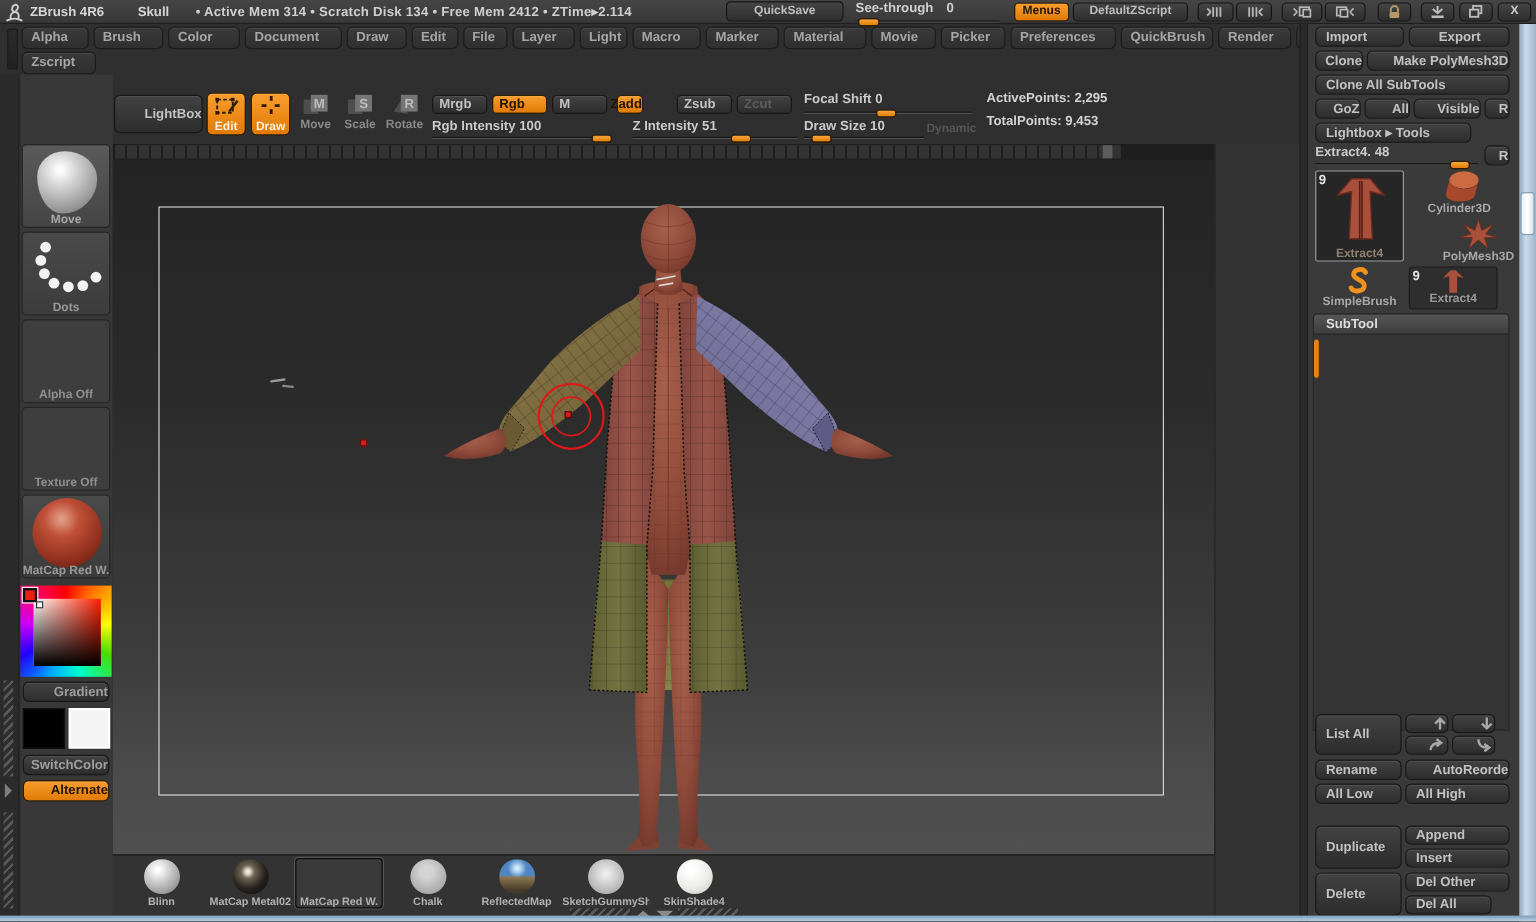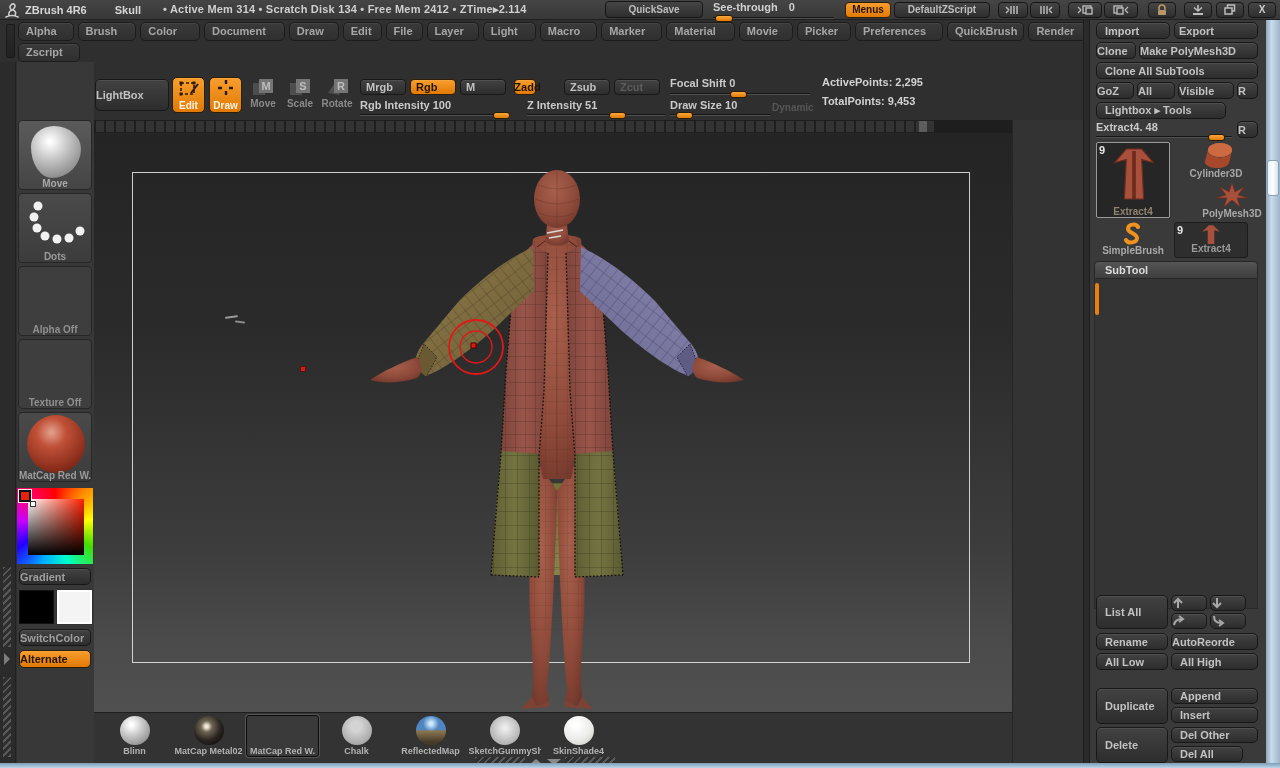--- a/index.html
+++ b/index.html
@@ -1,19 +1,19 @@
 <!DOCTYPE html>
 <html><head>
 <meta charset="utf-8">
 <style>
 *{margin:0;padding:0;box-sizing:border-box}
 html,body{width:1280px;height:768px;overflow:hidden}
 body{background:#2f2f2f;font-family:"Liberation Sans",sans-serif;font-weight:bold;position:relative;color:#c6c6c6;font-size:11px}
 .abs{position:absolute}
-.btn{position:absolute;background:linear-gradient(#424242,#2d2d2d);border:1px solid #181818;border-radius:5px;color:#c2c2c2;font-size:11px;display:flex;align-items:center;justify-content:flex-start;box-shadow:inset 0 1px 0 rgba(255,255,255,.08);white-space:nowrap;cursor:default}
+.btn{position:absolute;background:linear-gradient(#424242,#2d2d2d);border:1px solid #181818;border-radius:5px;color:#c2c2c2;font-size:11px;display:flex;align-items:center;justify-content:flex-end;box-shadow:inset 0 1px 0 rgba(255,255,255,.08);white-space:nowrap;cursor:default}
 .btn.sm{border-radius:4px}
 .btn.orange{background:linear-gradient(#f89e2e,#e17a05);color:#241405;border-color:#2e1f08}
 .btn.dim{color:#5d5d5d}
 .menubtn{position:relative;background:linear-gradient(#3a3a3a,#2f2f2f);border:1px solid #1c1c1c;border-radius:5px;color:#a6a6a6;font-size:11px;padding:2px 9px 3px 7px;margin-right:4px;box-shadow:inset 0 1px 0 rgba(255,255,255,.06)}
 .zslider{position:absolute}
 .zslider .lab{font-size:11px;color:#cacaca;white-space:nowrap}
 .zslider .track{position:absolute;left:0;right:0;bottom:0;height:2px;background:#161616;border-bottom:1px solid #505050}
 .zslider .handle{position:absolute;width:17px;height:7px;border-radius:3px;background:linear-gradient(#f9a73f,#e07c04);border:1px solid #2c1c06;bottom:-3px}
 .sphere{border-radius:50%}
 .matcell{position:absolute;width:73px;height:42px;display:flex;flex-direction:column;align-items:center;border:1px solid transparent;border-radius:3px}
@@ -101,21 +101,21 @@
 <div class="abs" style="left:18px;top:22px;width:1060px;height:40px">
   <div style="display:flex;flex-wrap:nowrap">
     <div class="menubtn" style="padding-right:16px">Alpha</div>
     <div class="menubtn" style="padding-right:18px">Brush</div>
     <div class="menubtn" style="padding-right:22px">Color</div>
     <div class="menubtn" style="padding-right:18px">Document</div>
     <div class="menubtn" style="padding-right:14px">Draw</div>
     <div class="menubtn">Edit</div>
     <div class="menubtn">File</div>
     <div class="menubtn" style="padding-right:14px">Layer</div>
-    <div class="menubtn" style="padding-right:17px">Light</div>
+    <div class="menubtn" style="padding-right:4px">Light</div>
     <div class="menubtn" style="padding-right:16px">Macro</div>
     <div class="menubtn" style="padding-right:16px">Marker</div>
     <div class="menubtn" style="padding-right:18px">Material</div>
     <div class="menubtn" style="padding-right:14px">Movie</div>
     <div class="menubtn" style="padding-right:12px">Picker</div>
     <div class="menubtn" style="padding-right:16px">Preferences</div>
     <div class="menubtn" style="padding-right:6px">QuickBrush</div>
     <div class="menubtn" style="padding-right:14px">Render</div>
     <div class="menubtn" style="padding-right:16px">Stencil</div>
     <div class="menubtn" style="padding-right:16px">Stroke</div>
@@ -187,21 +187,21 @@
       <span>Rgb</span>
     </div>
   <div class="btn sm" style="left:460px;top:17px;width:46px;height:16px;justify-content:flex-start;padding-left:5px">
       <span>M</span>
     </div>
   <div class="zslider" style="left:360px;top:37px;width:150px;height:17px">
     <span class="lab"><span>Rgb Intensity</span> <span>100</span></span>
     <div class="track"></div><div class="handle" style="left:133px"></div>
   </div>
 
-  <div class="btn sm orange" style="left:514px;top:17px;width:22px;height:16px;justify-content:center;padding-left:5px">
+  <div class="btn sm orange" style="left:514px;top:17px;width:22px;height:16px;justify-content:flex-end;padding-left:5px">
       <span>Zadd</span>
     </div>
   <div class="btn sm" style="left:564px;top:17px;width:46px;height:16px;justify-content:flex-start;padding-left:5px">
       <span>Zsub</span>
     </div>
   <div class="btn sm dim" style="left:614px;top:17px;width:46px;height:16px;justify-content:flex-start;padding-left:5px">
       <span>Zcut</span>
     </div>
   <div class="zslider" style="left:527px;top:37px;width:138px;height:17px">
     <span class="lab"><span>Z Intensity</span> <span>51</span></span>
@@ -452,21 +452,21 @@
   
   
 </div>
 
 <div class="abs" style="left:1083px;top:20px;width:7px;height:748px;background:#2a2a2a;border-left:1px solid #1e1e1e;border-right:1px solid #1e1e1e"></div>
 
 <div class="abs" style="left:1090px;top:20px;width:176px;height:748px;background:#3a3a3a">
   <div class="btn" style="left:6px;top:2px;width:74px;height:17px;justify-content:flex-start;padding-left:8px">
       <span>Import</span>
     </div>
-  <div class="btn" style="left:84px;top:2px;width:84px;height:17px;justify-content:flex-start;padding-left:4px">
+  <div class="btn" style="left:84px;top:2px;width:84px;height:17px;justify-content:flex-start;padding-left:24px">
       <span>Export</span>
     </div>
   <div class="btn" style="left:6px;top:22px;width:40px;height:17px">
       <span>Clone</span>
     </div>
   <div class="btn" style="left:49px;top:22px;width:119px;height:17px">
       <span>Make PolyMesh3D</span>
     </div>
   <div class="btn" style="left:6px;top:42px;width:162px;height:17px;justify-content:flex-start;padding-left:8px">
       <span>Clone All SubTools</span>

